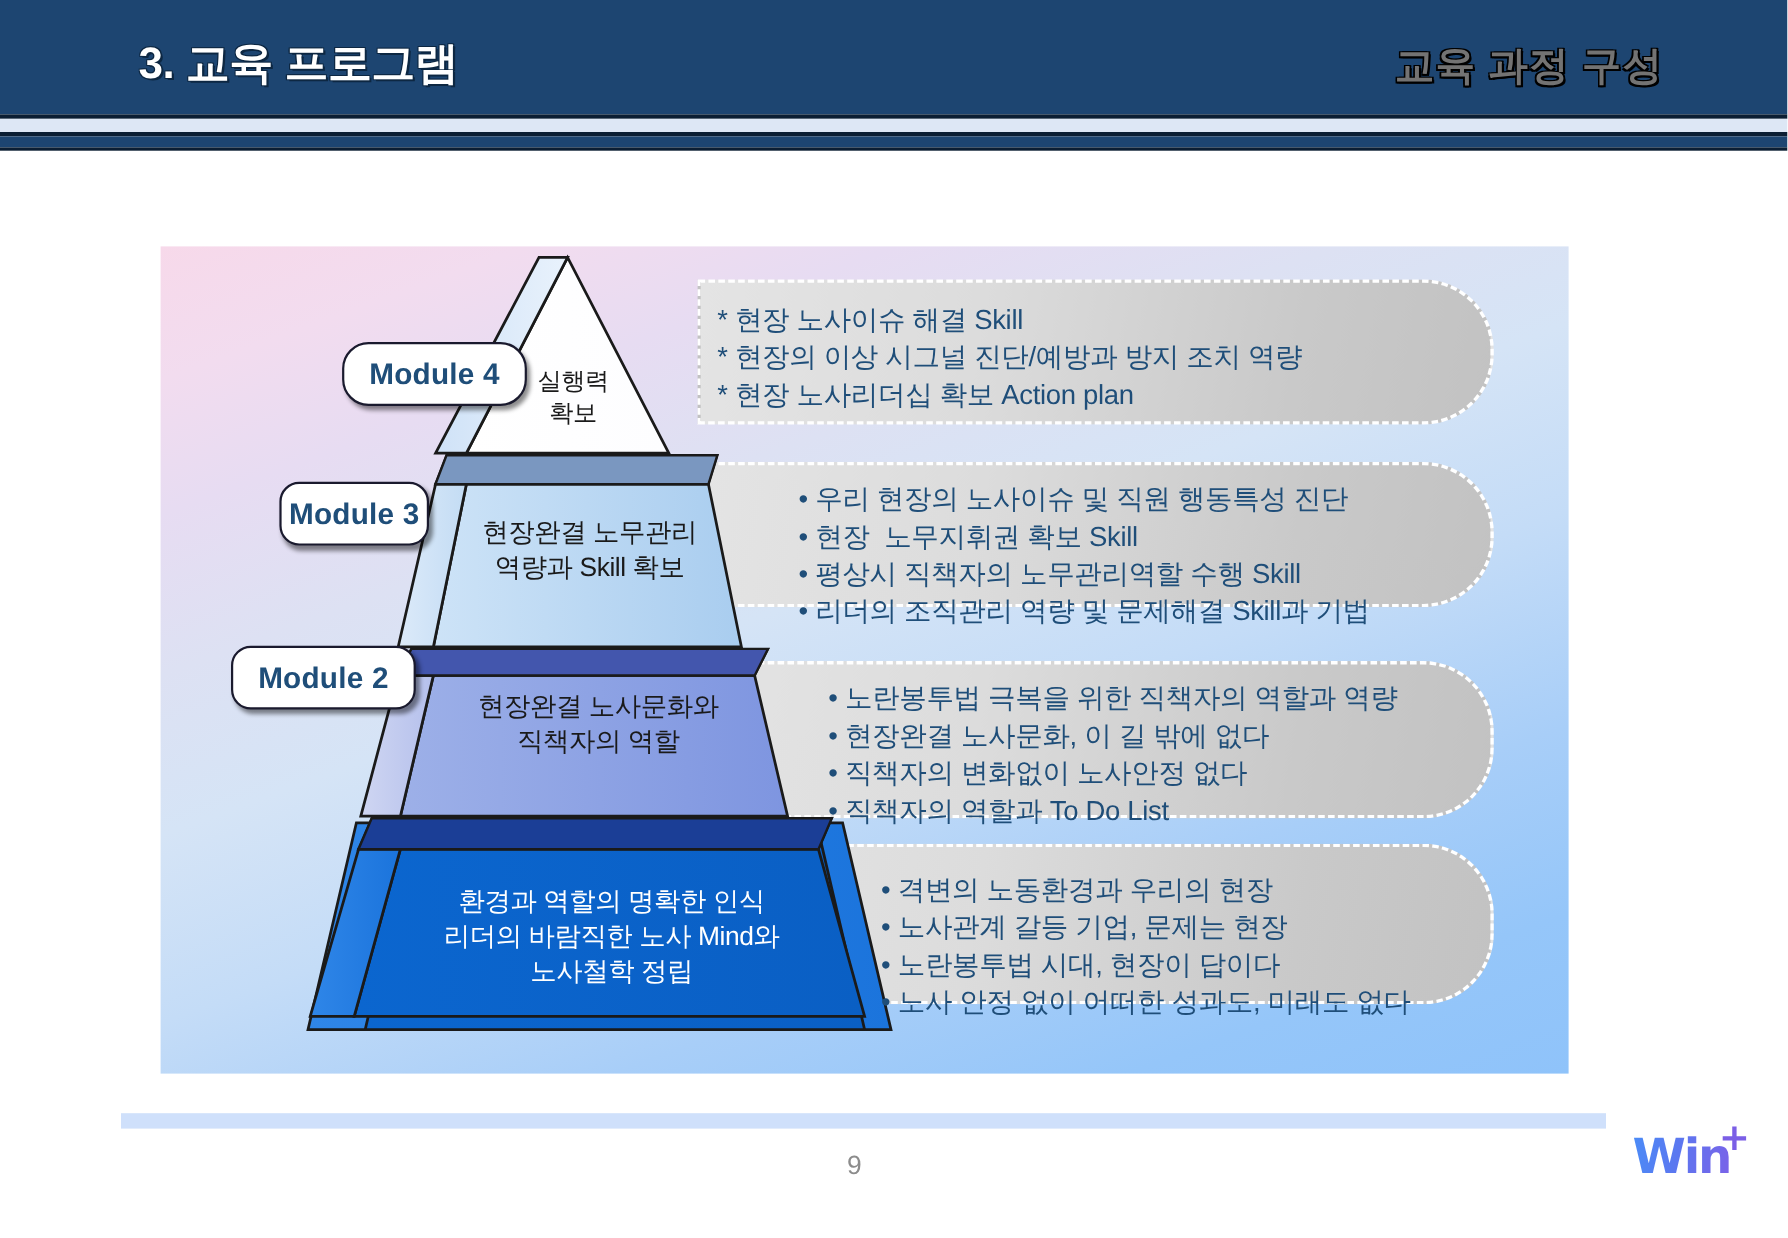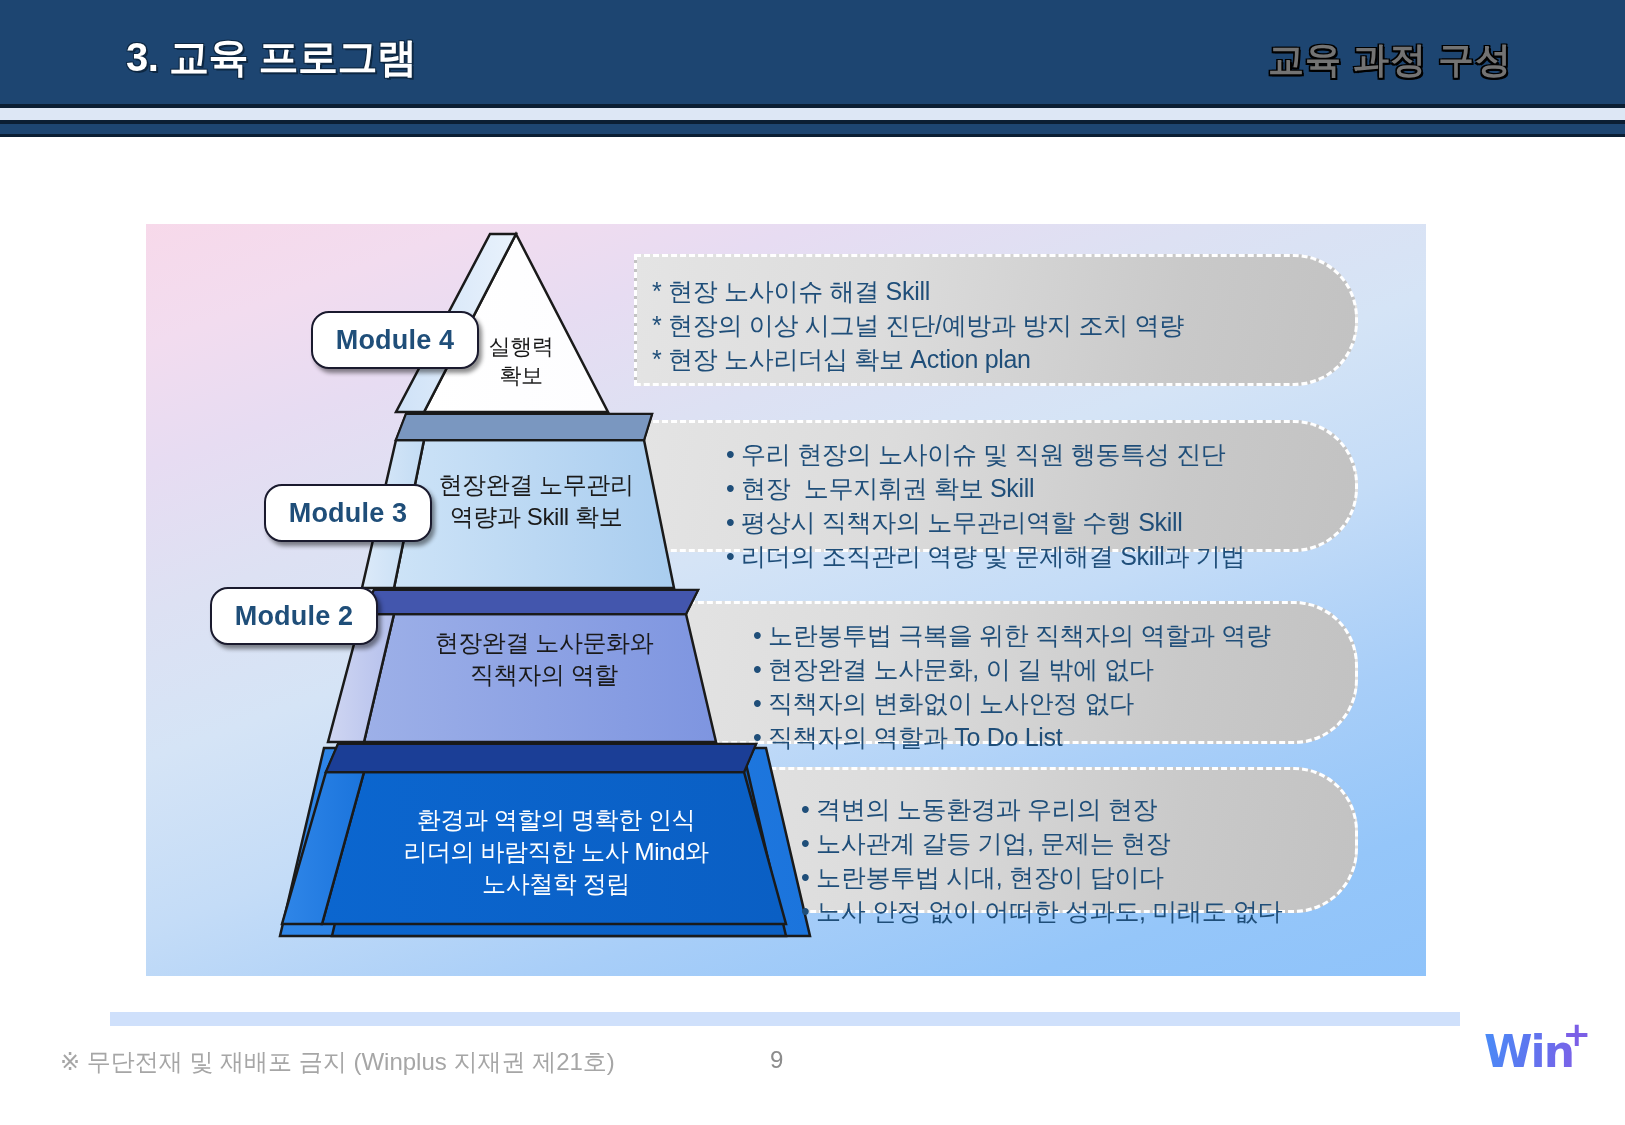--- a/index.html
+++ b/index.html
@@ -236,31 +236,30 @@
 • 리더의 조직관리 역량 및 문제해결 Skill과 기법</div>
     <div class="callout-text" style="left:607px; top:394px;">• 노란봉투법 극복을 위한 직책자의 역할과 역량
 • 현장완결 노사문화, 이 길 밖에 없다
 • 직책자의 변화없이 노사안정 없다
 • 직책자의 역할과 To Do List</div>
     <div class="callout-text" style="left:655px; top:568px;">• 격변의 노동환경과 우리의 현장
 • 노사관계 갈등 기업, 문제는 현장
 • 노란봉투법 시대, 현장이 답이다
 • 노사 안정 없이 어떠한 성과도, 미래도 없다</div>
 
-    <div class="pill" style="left:165px; top:87px; width:168px; height:58px;">
+    <div class="pill" style="left:165px; top:87px; width:168px; height:58px;border-radius:24px;">
       <span>Module 4</span>
     </div>
-    <div class="pill" style="left:118px; top:214px; width:168px; height:58px;margin-top:46px;">
+    <div class="pill" style="left:108px; top:214px; width:136px; height:58px;">
       <span>Module 3</span>
     </div>
     <div class="pill" style="left:64px; top:363px; width:168px; height:58px;text-align:right;">
       <span>Module 2</span>
     </div>
 
   </div>
 
   <div class="footer-swatch"></div>
-  <div class="footer-note">※ 무단전재 및 재배포 금지 (Winplus 지재권 제21호)</div>
   <div class="footer-page">9</div>
   <div class="logo-text">Win</div>
   <div class="logo-plus">+</div>
 
 </div>
 
 </body></html>

